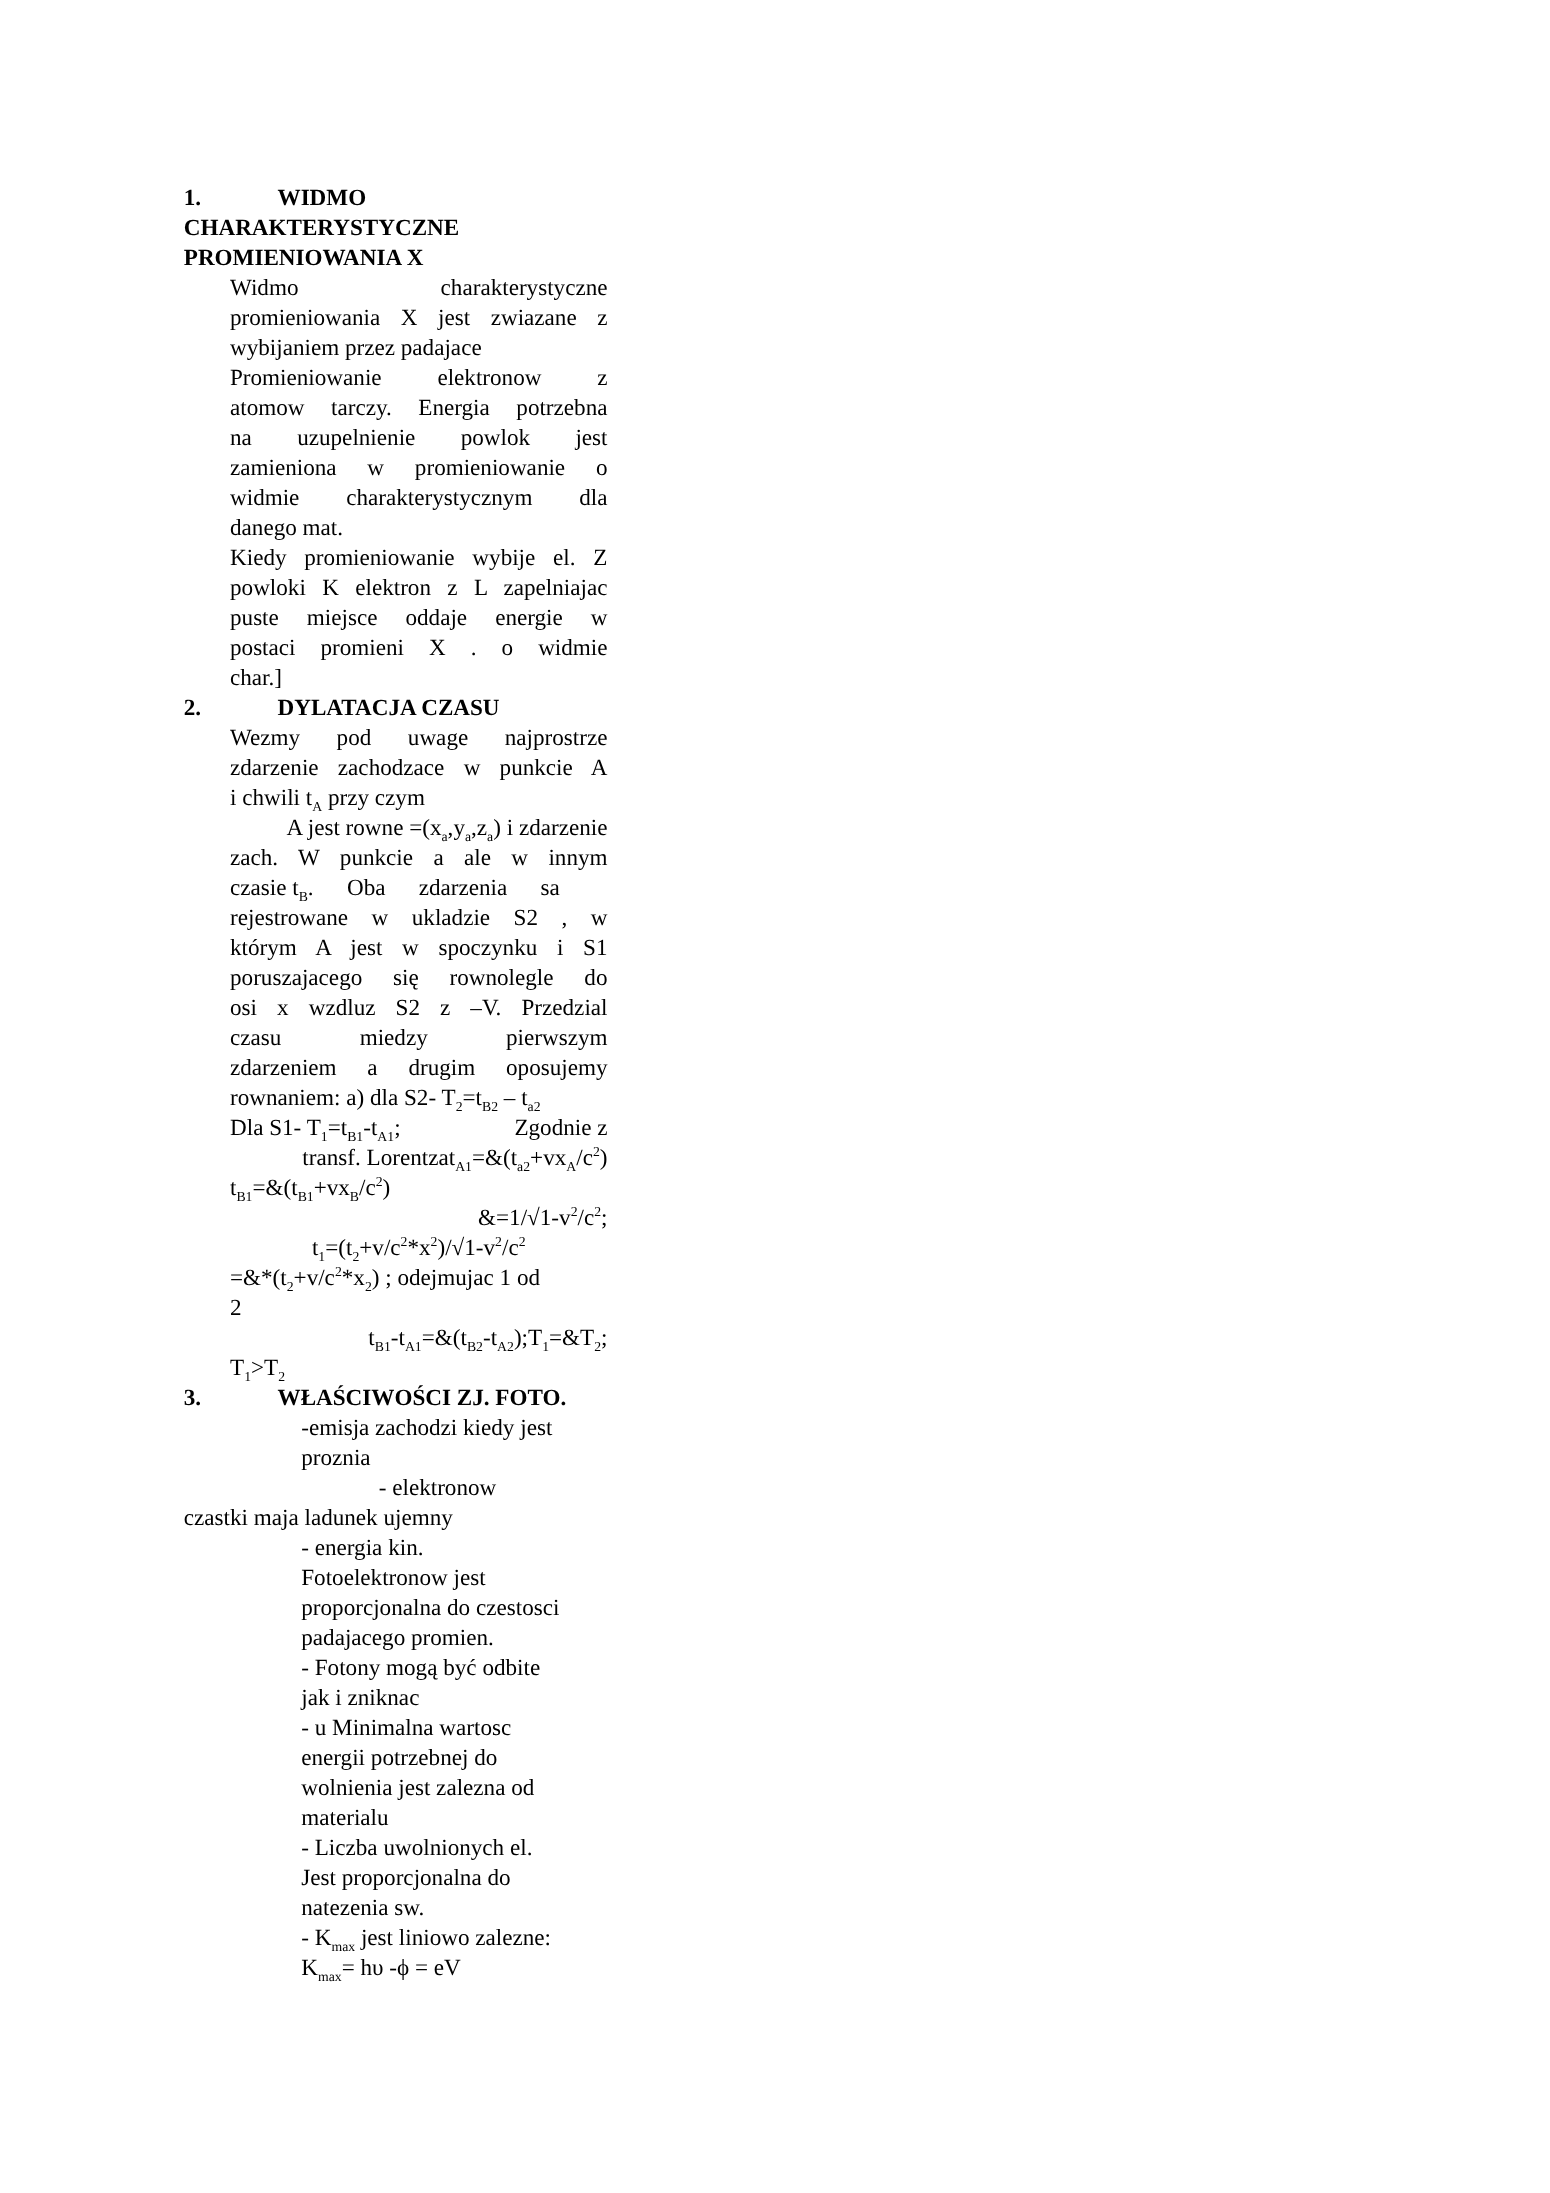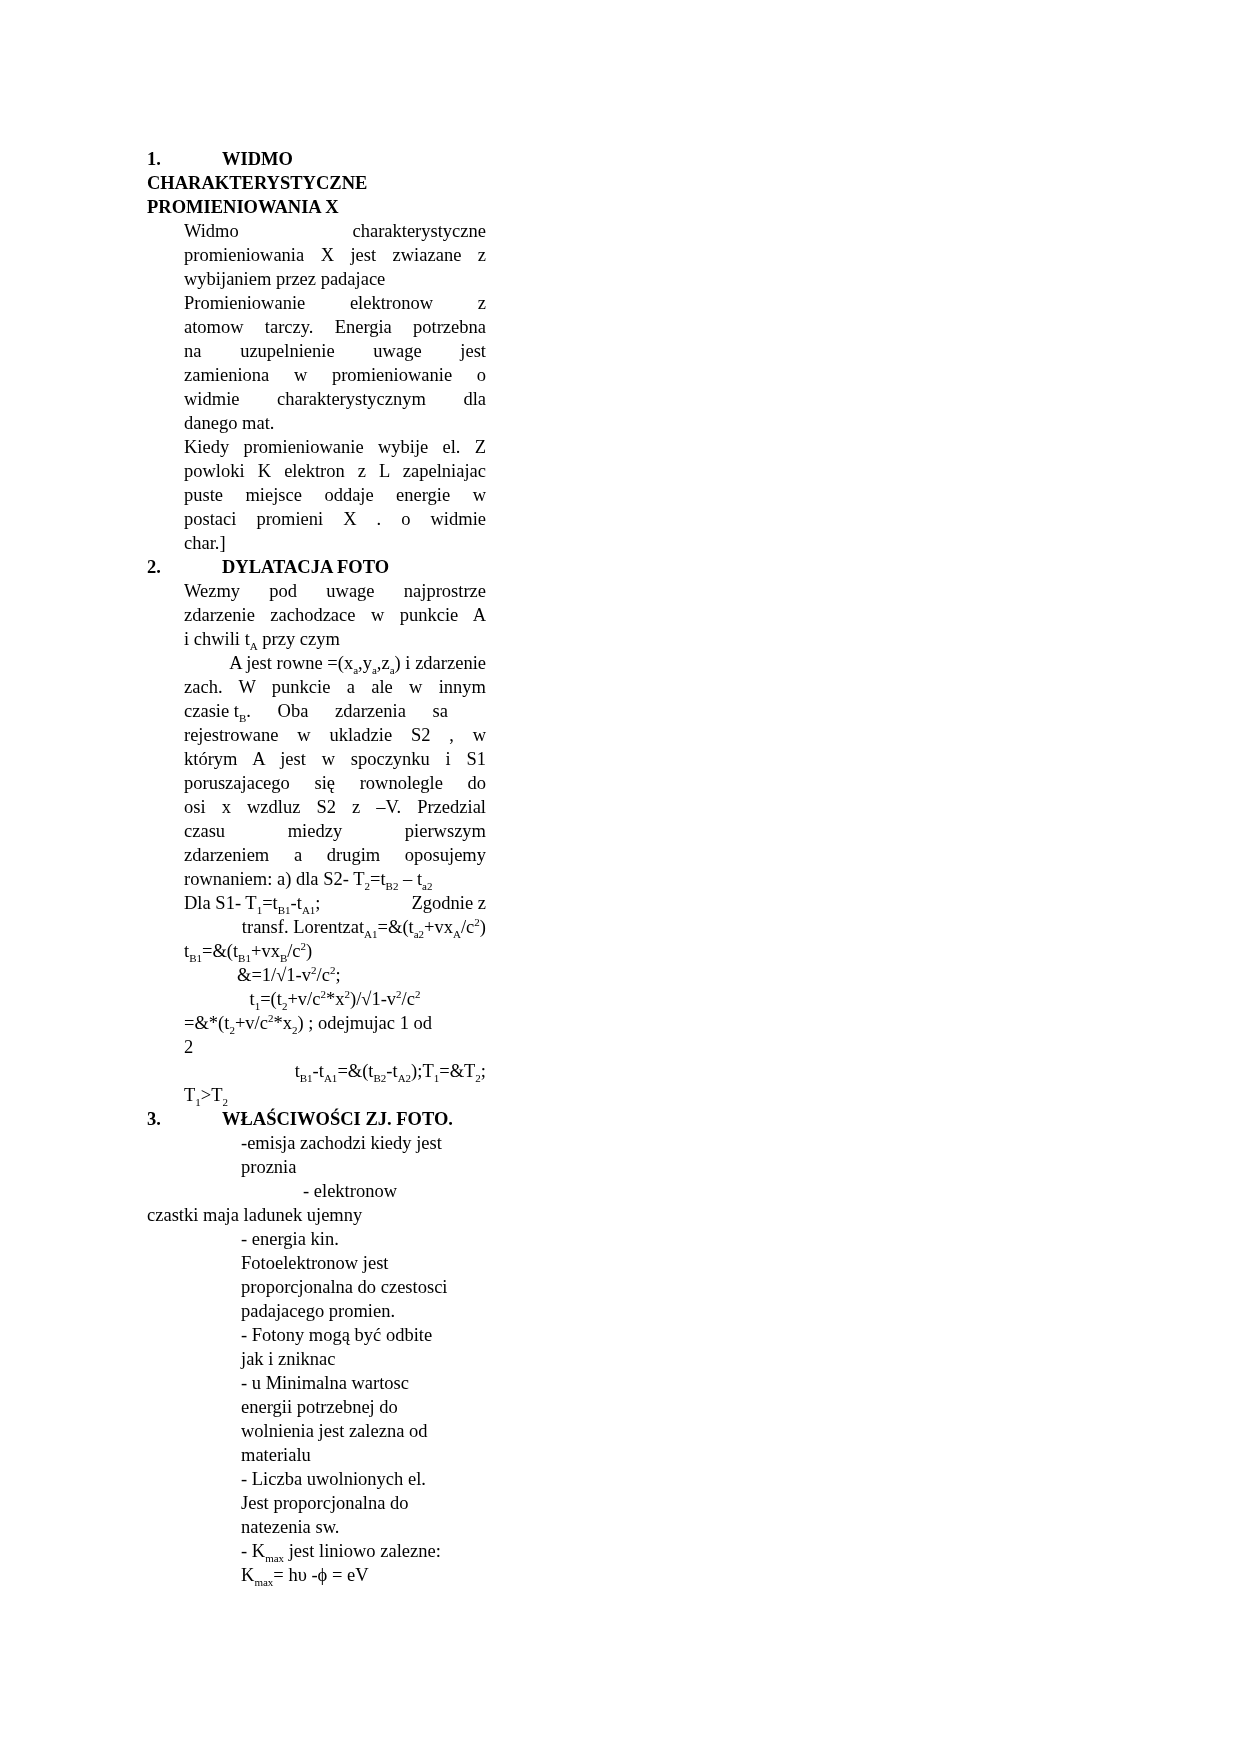--- a/index.html
+++ b/index.html
@@ -25,32 +25,32 @@
   <div class="ln b" style="left:147px;top:195px">PROMIENIOWANIA X</div>
 
   <div class="ln body" style="top:219px;display:flex;justify-content:space-between">
     <span>Widmo</span>
       <span>charakterystyczne</span>
   </div>
   <div class="ln body j" style="top:243px">promieniowania X jest zwiazane z</div>
   <div class="ln body" style="top:267px">wybijaniem przez padajace</div>
   <div class="ln body j" style="top:291px">Promieniowanie elektronow z</div>
   <div class="ln body j" style="top:315px">atomow tarczy. Energia potrzebna</div>
-  <div class="ln body j" style="top:339px">na uzupelnienie uwage jest</div>
+  <div class="ln body j" style="top:339px">na uzupelnienie powlok jest</div>
   <div class="ln body j" style="top:363px">zamieniona w promieniowanie o</div>
   <div class="ln body j" style="top:387px">widmie charakterystycznym dla</div>
   <div class="ln body" style="top:411px">danego mat.</div>
   <div class="ln body j" style="top:435px">Kiedy promieniowanie wybije el. Z</div>
   <div class="ln body j" style="top:459px">powloki K elektron z L zapelniajac</div>
   <div class="ln body j" style="top:483px">puste miejsce oddaje energie w</div>
   <div class="ln body j" style="top:507px">postaci promieni X . o widmie</div>
   <div class="ln body" style="top:531px">char.]</div>
 
   <div class="ln num" style="top:555px">2.</div>
-  <div class="ln b" style="left:222px;top:555px">DYLATACJA FOTO</div>
+  <div class="ln b" style="left:222px;top:555px">DYLATACJA CZASU</div>
 
   <div class="ln body j" style="top:579px">Wezmy pod uwage najprostrze</div>
   <div class="ln body j" style="top:603px">zdarzenie zachodzace w punkcie A</div>
   <div class="ln body" style="top:627px"><span>i chwili t</span><sub>A</sub><span> przy czym</span></div>
   <div class="ln body" style="top:651px;display:flex;justify-content:flex-end">
     <span><span>A jest rowne =(x</span><sub>a</sub><span>,y</span><sub>a</sub><span>,z</span><sub>a</sub><span>) i zdarzenie</span></span>
   </div>
   <div class="ln body j" style="top:675px">zach. W punkcie a ale w innym</div>
   <div class="ln body" style="top:699px;display:flex;">
     <span><span>czasie t</span><sub>B</sub></span>
@@ -65,21 +65,21 @@
   <div class="ln body" style="top:867px"><span>rownaniem: a) dla S2-  T</span><sub>2</sub><span>=t</span><sub>B2</sub><span> – t</span><sub>a2</sub></div>
   <div class="ln body" style="top:891px;display:flex;justify-content:space-between">
     <span><span>Dla S1-  T</span><sub>1</sub><span>=t</span><sub>B1</sub><span>-t</span><sub>A1</sub><span>;</span></span>
       <span>Zgodnie z</span>
   </div>
   <div class="ln body" style="top:915px;display:flex;justify-content:flex-end">
     <span>transf. Lorentza</span>
       <span><span>t</span><sub>A1</sub><span>=&amp;(t</span><sub>a2</sub><span>+vx</span><sub>A</sub><span>/c</span><sup>2</sup><span>)</span></span>
   </div>
   <div class="ln body" style="top:939px"><span>t</span><sub>B1</sub><span>=&amp;(t</span><sub>B1</sub><span>+vx</span><sub>B</sub><span>/c</span><sup>2</sup><span>)</span></div>
-  <div class="ln body" style="top:963px;display:flex;justify-content:flex-start">
+  <div class="ln body" style="top:963px;display:flex;justify-content:flex-end">
     <span style="padding-left:53px"><span>&amp;=1/√1-v</span><sup>2</sup><span>/c</span><sup>2</sup></span>
       <span>;</span>
   </div>
   <div class="ln body" style="top:987px;display:flex;justify-content:center">
     <span><span>t</span><sub>1</sub><span>=(t</span><sub>2</sub><span>+v/c</span><sup>2</sup><span>*x</span><sup>2</sup></span>
       <span><span>)/√1-v</span><sup>2</sup><span>/c</span><sup>2</sup></span>
   </div>
   <div class="ln body" style="top:1011px;display:flex;justify-content:space-between">
     <span><span>=&amp;*(t</span><sub>2</sub><span>+v/c</span><sup>2</sup><span>*x</span><sub>2</sub><span>)  ;  odejmujac 1 od</span></span>
   </div>

